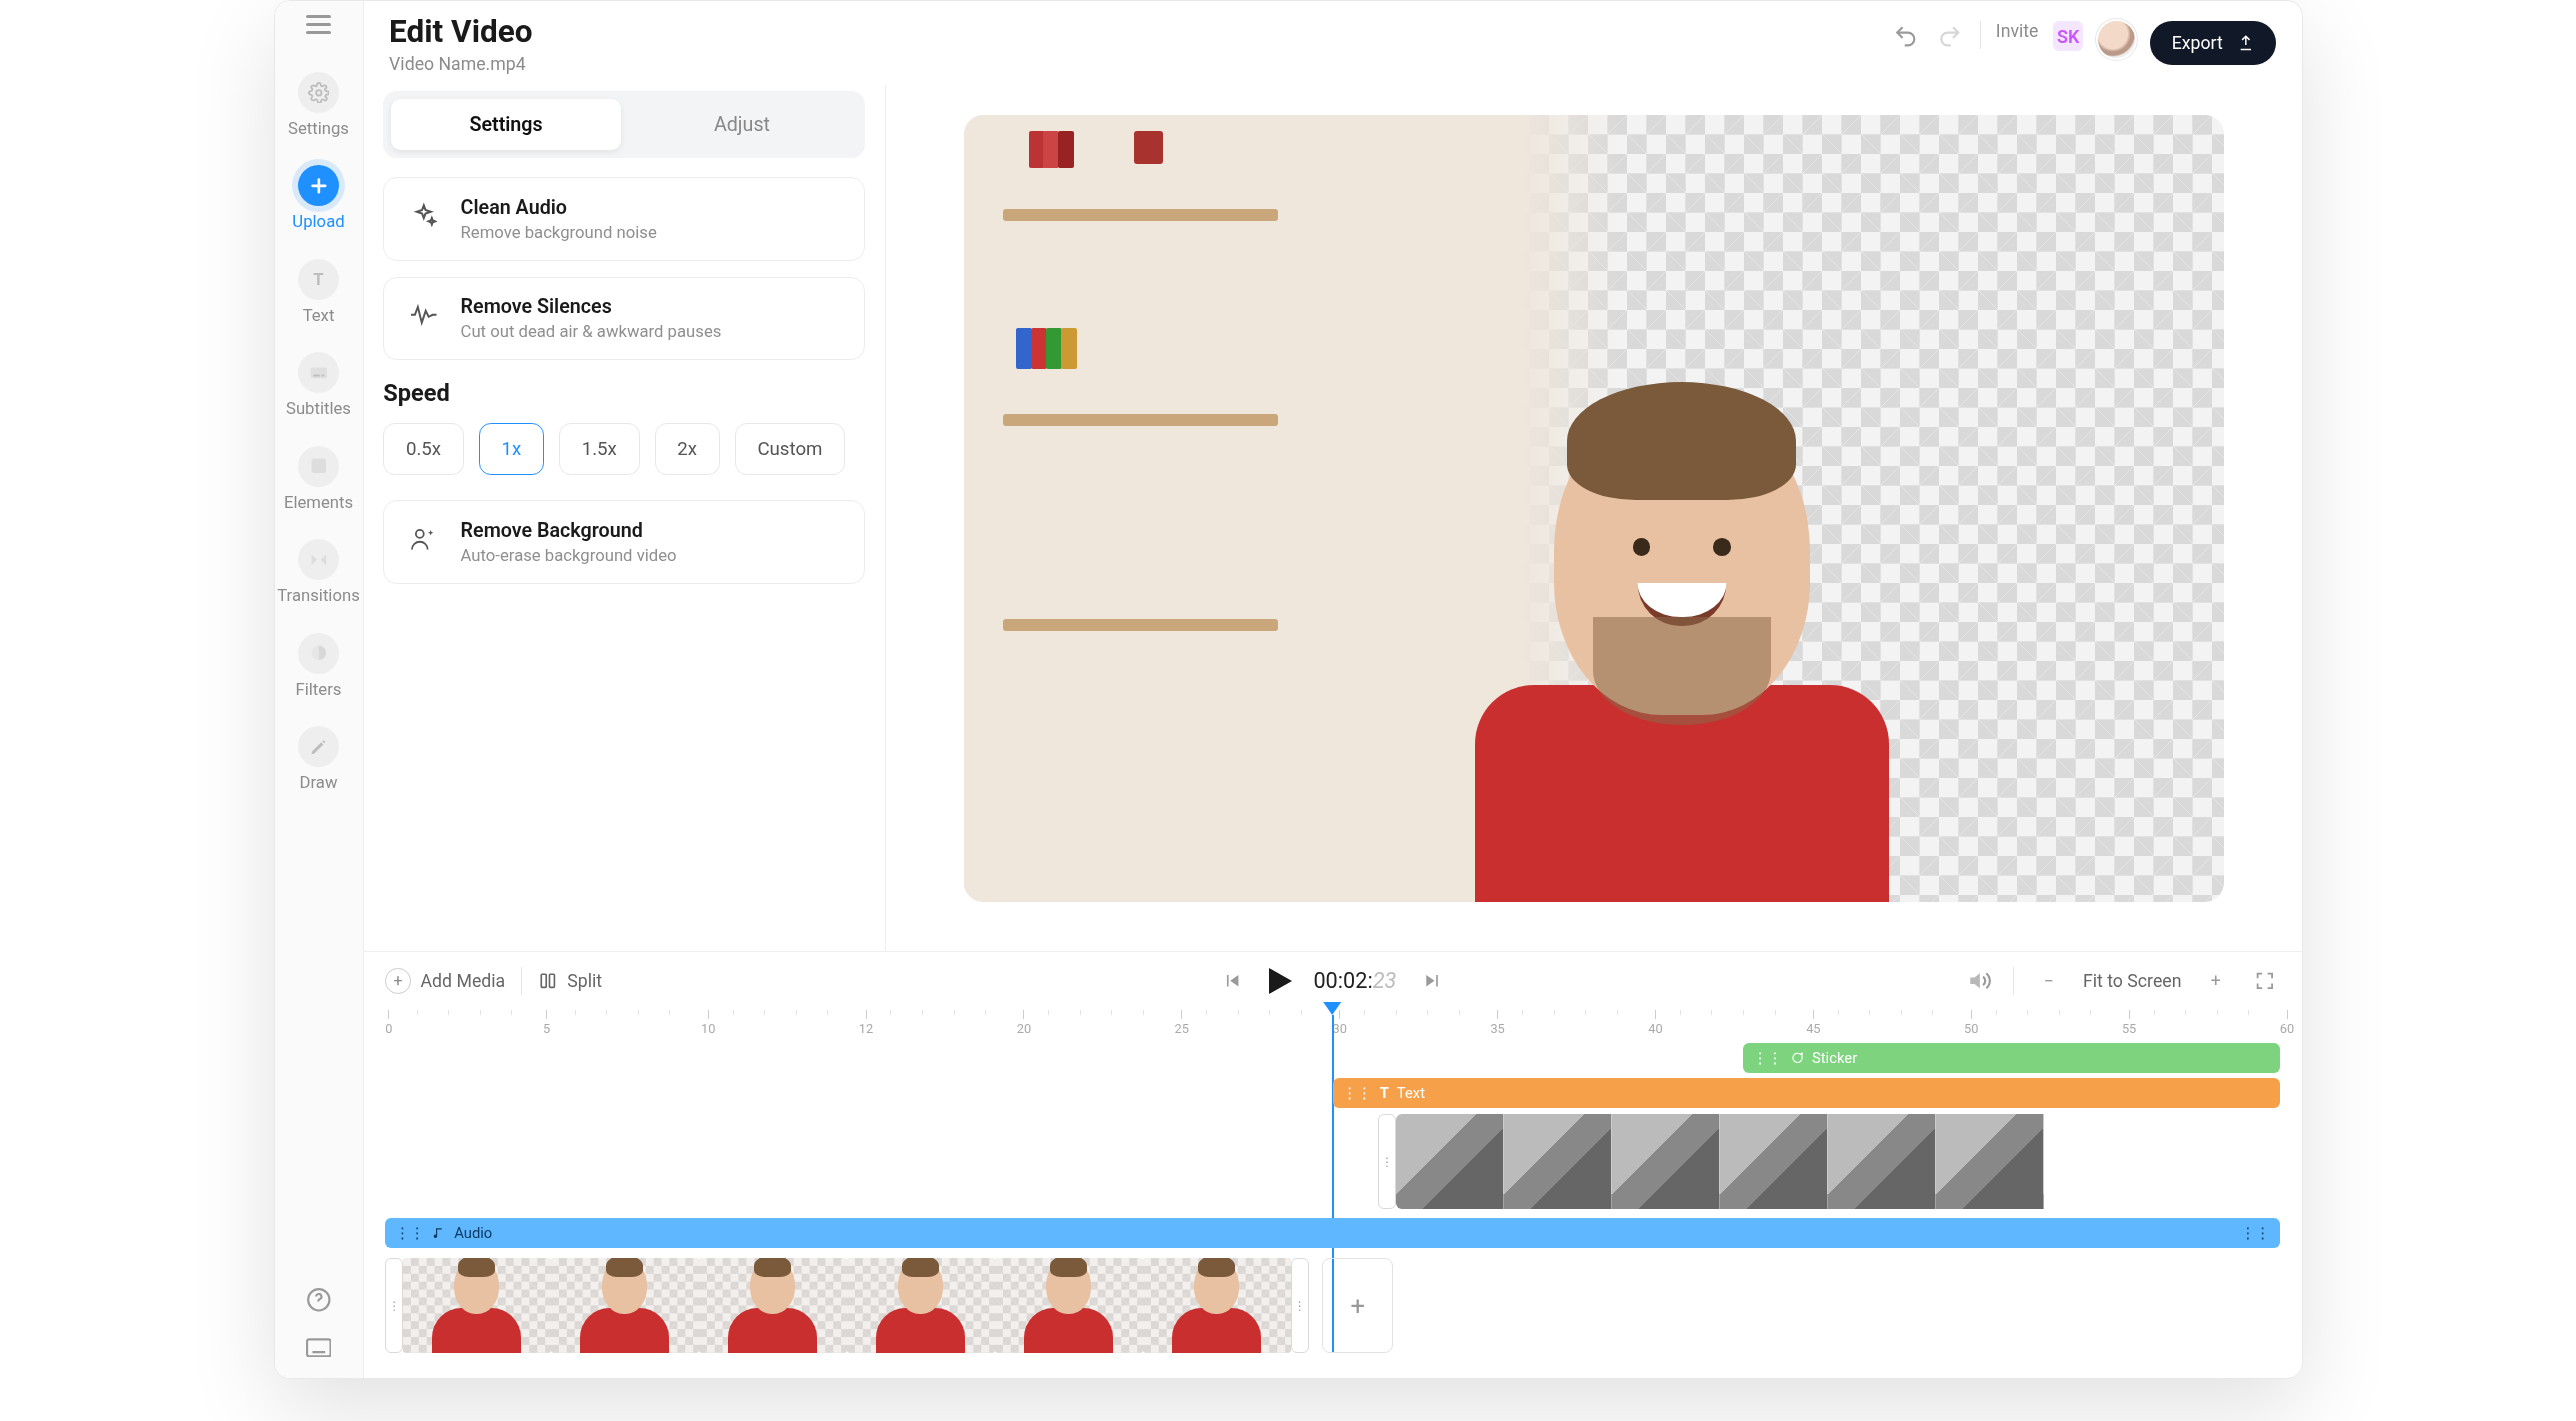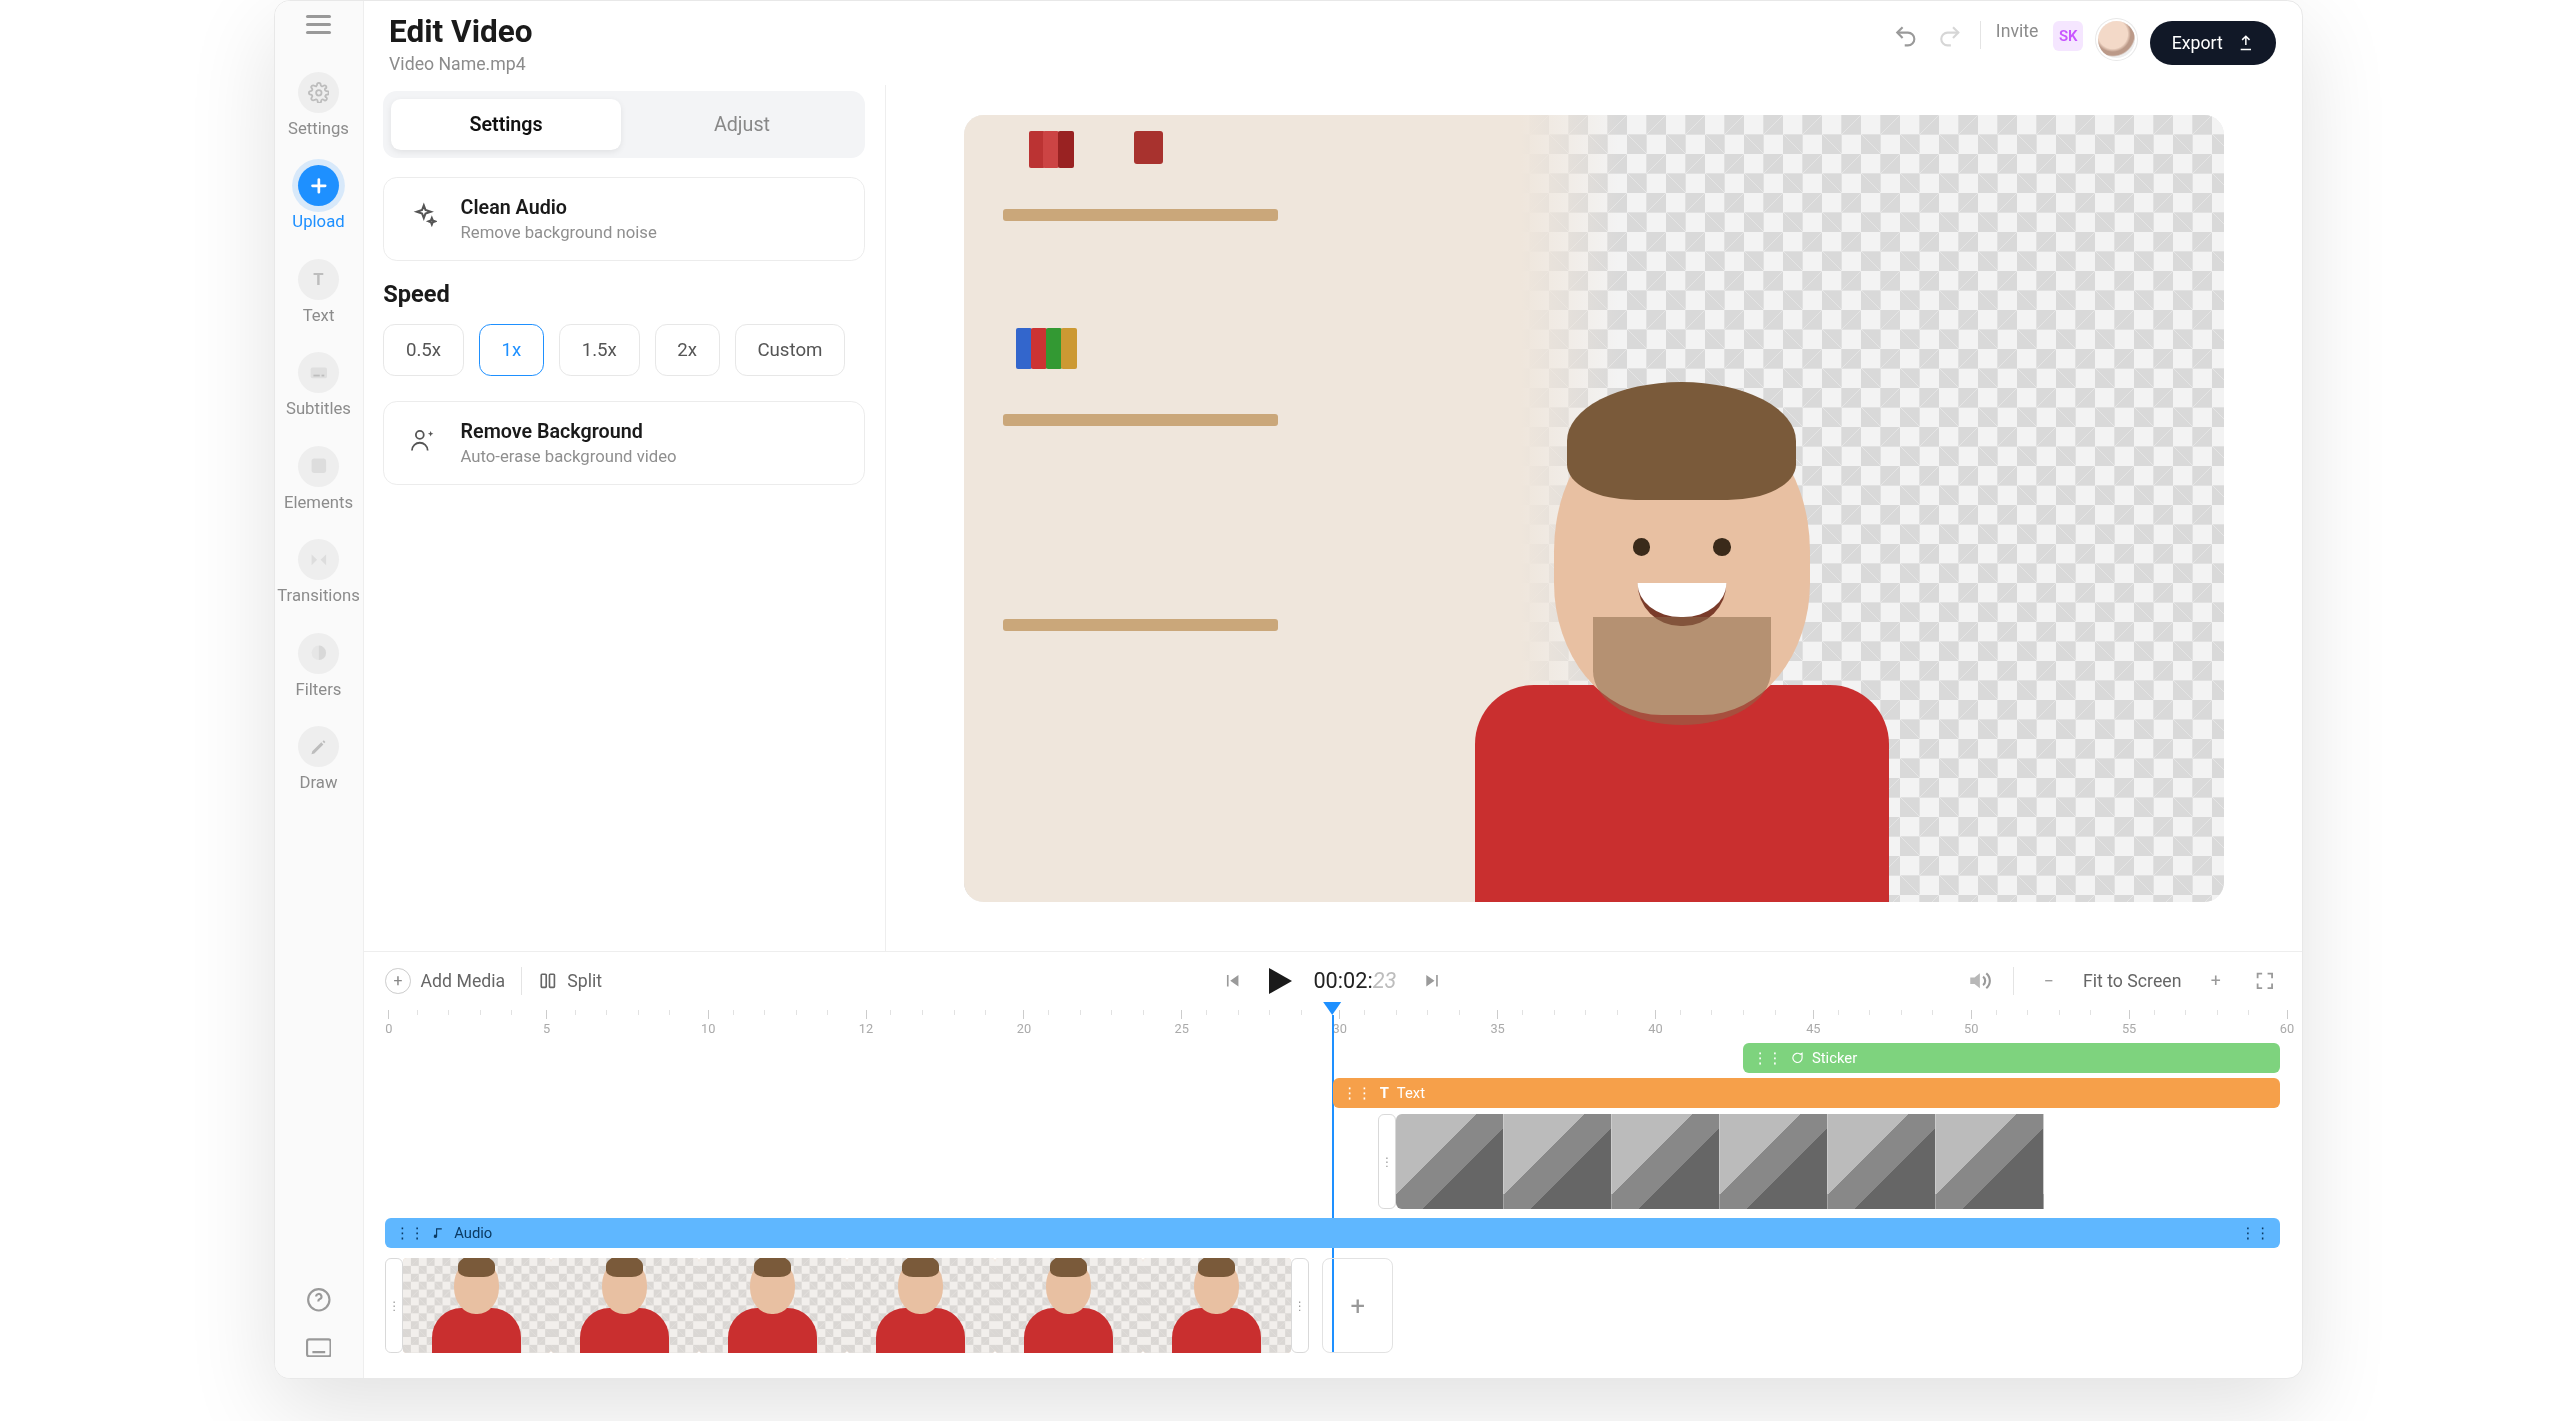--- a/index.html
+++ b/index.html
@@ -19,21 +19,21 @@
   
   .main { flex:1; display:flex; flex-direction:column; min-width:0;}
   .topbar { display:flex; align-items:center; padding: 11.8px 25.6px; gap:15.8px;}
   .title-block { flex:none; }
   .title { font-size: 31.5px; font-weight:700; }
   .subtitle { font-size: 17.7px; color:#8c8c8c; margin-top:3.9px;}
   .top-right { margin-left:auto; display:flex; gap:15px; }
   .top-sep { width:1px; height:27.6px; background:#e4e4e4;}
   .icon-btn { width:29.5px; height:29.5px; display:flex; align-items:center; justify-content:center; color:#9a9a9a; cursor:pointer;}
   .invite-label{ font-size:17.7px; color:#8c8c8c;}
-  .avatar-badge{ width:29.5px;height:29.5px;border-radius:5.9px;background:#f5e6ff;color:#c855ff;font-size:15px;font-weight:600;display:flex;align-items:center;justify-content:center;}
+  .avatar-badge{ width:29.5px;height:29.5px;border-radius:5.9px;background:#f5e6ff;color:#c855ff;font-size:18px;font-weight:600;display:flex;align-items:center;justify-content:center;}
   .avatar-img{ width:37px;height:37px;border-radius:50%;background:radial-gradient(circle at 40% 35%, #f3d9c8 0 45%, #b98 55% 65%, #eee 70%);box-shadow:0 0 0 2px #fff,0 0 0 3px #e8e8e8;}
   .export-btn{ background:#111827; color:#fff; padding:11.8px 21.7px; border-radius:23.6px; font-size:17.7px; display:flex; gap:13.8px; align-items:center; cursor:pointer;}
   
   .content{ flex:1; display:flex; min-height:0;}
   .panel{ width:522px; border-right:1px solid #eee; padding: 0 19.7px 19.7px 19.7px; overflow:auto;}
   .tab-switch{ background:#f3f4f6; border-radius:13.8px; padding:7.9px; display:flex; gap:5.9px; margin:5.9px 0 19.7px 0;}
   .tab{ flex:1; text-align:center; padding:13.8px 0; border-radius:9.8px; font-size:19.7px; color:#888; cursor:pointer;}
   .tab.active{ background:#fff; color:#111; font-weight:600; box-shadow:0 2px 5.9px rgba(0,0,0,.08);}
   .card{ border:1px solid #ececec; border-radius:13.8px; padding:17.7px 19.7px; display:flex; gap:17.7px; margin-bottom:15.8px; cursor:pointer;}
   .card .ci{ width:39px;height:39px;color:#555;display:flex;align-items:center;justify-content:center;flex:none;}
@@ -260,20 +260,31 @@
               <svg width="27.6" height="27.6" viewBox="0 0 24 24" fill="none" stroke="currentColor" stroke-width="1.8">
                     <path d="M12 3l1.5 4L18 8.5 13.5 10 12 14l-1.5-4L6 8.5 10.5 7 12 3zM19 14l.8 2 2 .8-2 .8-.8 2-.8-2-2-.8 2-.8.8-2z"></path>
                   </svg>
             </span>
             <div class="ct">
               <div class="h">Clean Audio</div>
               <div class="s">Remove background noise</div>
             </div>
           </div>
 
+          <div class="card">
+            <span class="ci">
+              <svg width="29.5" height="23.6" viewBox="0 0 30 24" fill="none" stroke="currentColor" stroke-width="2">
+                    <path d="M2 12h4l3-8 4 16 4-12 3 6 4-2h4"></path>
+                  </svg>
+            </span>
+            <div class="ct">
+              <div class="h">Remove Silences</div>
+              <div class="s">Cut out dead air &amp; awkward pauses</div>
+            </div>
+          </div>
 
           <div class="section-h">Speed</div>
           <div class="chips">
             <div class="chip">0.5x</div>
             <div class="chip active">1x</div>
             <div class="chip">1.5x</div>
             <div class="chip">2x</div>
             <div class="chip">Custom</div>
           </div>
 

